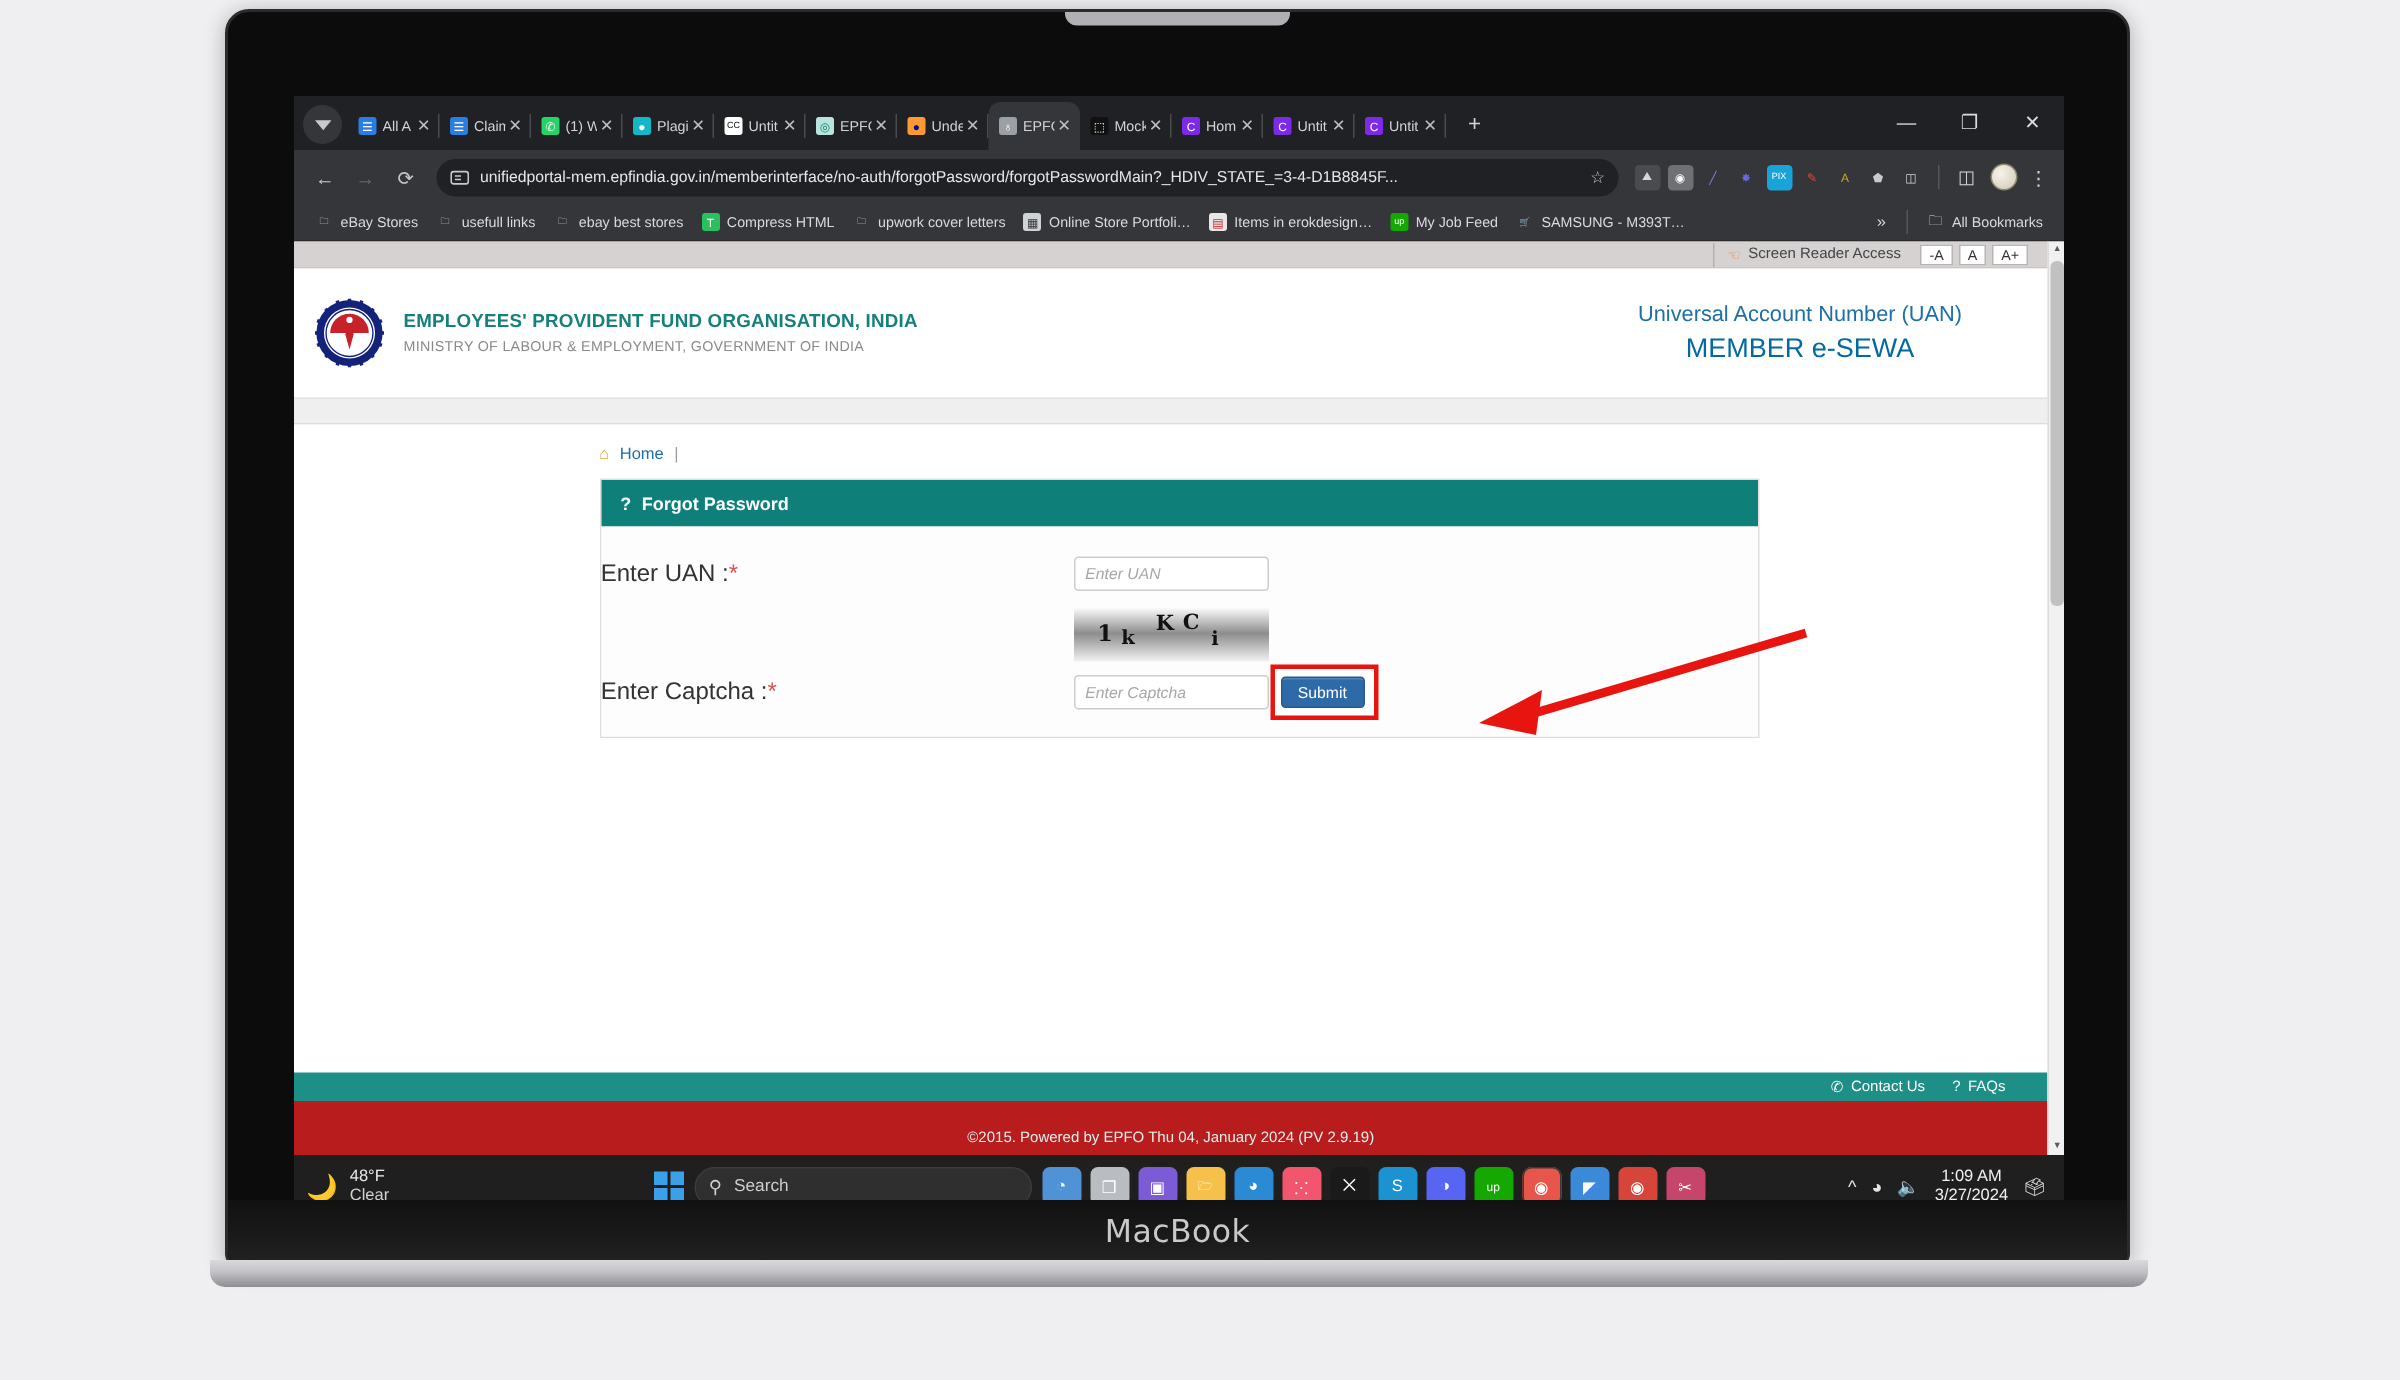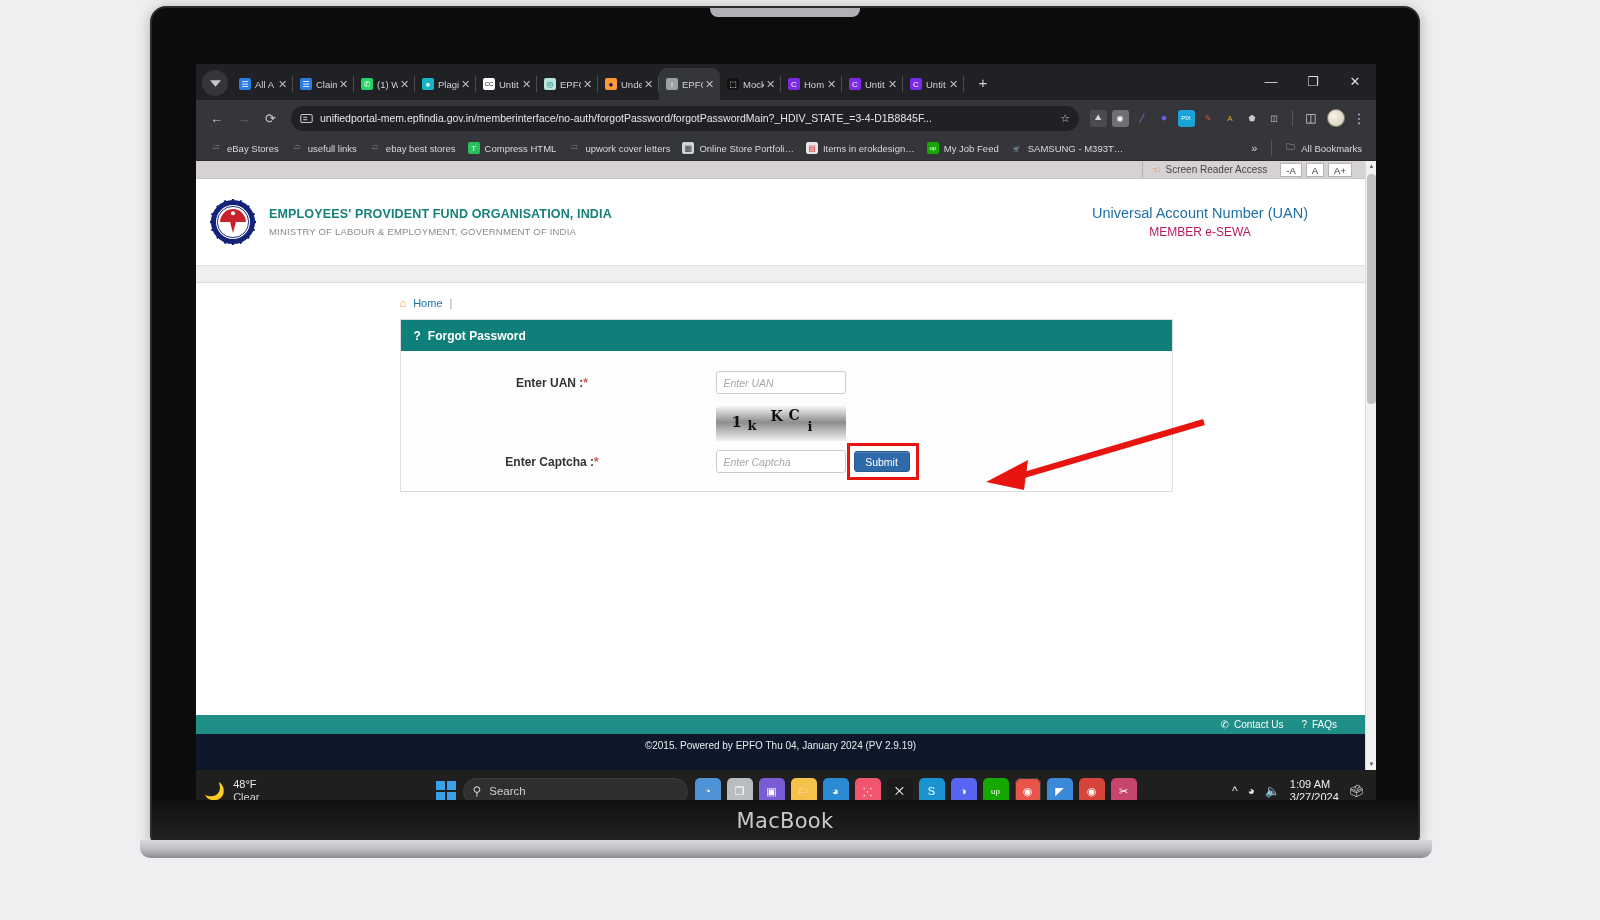--- a/index.html
+++ b/index.html
@@ -179,21 +179,21 @@
     padding:0 26px 0 14px;
   }
   #emblem {
     width:46px; height:46px; flex:0 0 auto; margin-right:13px; position:relative;
   }
   #head-texts { display:flex; flex-direction:column; gap:5px; }
   #org-name { font-size:12.5px; font-weight:bold; color:#16807c; letter-spacing:.15px; }
   #ministry { font-size:9.5px; color:#8a8a8a; letter-spacing:.2px; }
   #head-right { margin-left:auto; text-align:center; padding-right:42px; }
   #uan-line { font-size:14.5px; color:#1d6fa5; margin-bottom:4px; }
-  #esewa-line { font-size:12px; color:#be185d; }
+  #esewa-line { font-size:18px; color:#0369a1; }
   #header-sep { height:18px; background:#efeff0; border-top:1px solid #e3e3e4; border-bottom:1px solid #dcdcdd; }
 
   
   #content { padding:14px 0 0 0; background:#fff; min-height:440px; }
   #crumbs {
     width:773px; margin:0 auto; display:flex; align-items:center; gap:7px;
     padding-bottom:10px; font-size:11px;
   }
   #crumb-ico { color:#e6a23c; font-size:11px; }
   #crumb-home { color:#1d6fa5; cursor:pointer; }
@@ -203,22 +203,22 @@
   #panel-head {
     height:31px; background:#0e8079; display:flex; align-items:center;
     padding:0 13px; gap:7px;
   }
   #panel-q { color:#fff; font-size:12px; font-weight:bold; }
   #panel-title { color:#fff; font-size:12px; font-weight:bold; }
   #panel-body { background:#fdfdfd; padding:20px 0 18px 0; }
 
   .frow { display:flex; align-items:center; margin-bottom:11px; }
   .flabel {
-    width:315px; text-align:center; padding-right:12px;
-    font-size:12px; color:#333; font-weight:bold;
+    width:315px; text-align:left; padding-right:12px;
+    font-size:16px; color:#333; font-weight:normal;
   }
   .req { color:#d9534f; }
   .finput {
     width:130px; height:23px; border:1px solid #ccc; border-radius:3px;
     background:#fff; display:flex; align-items:center; padding:0 7px;
   }
   .finput span { font-size:10.5px; color:#a7a7a7; font-style:italic; }
 
   #captcha-row { display:flex; margin-bottom:9px; }
   #captcha-pad { width:315px; }
@@ -244,22 +244,22 @@
   #arrow { position:absolute; left:760px; top:255px; width:250px; height:80px; pointer-events:none; z-index:20; }
 
   
   #footer-wrap { position:absolute; left:0; right:11px; bottom:0; }
   #footer-links {
     height:19px; background:#1d8f87; display:flex; align-items:center;
     justify-content:flex-end; padding-right:28px; gap:18px;
   }
   .flink { font-size:10px; color:#fff; display:flex; align-items:center; gap:5px; cursor:pointer; }
   #footer-copy {
-    background:#0f172a; color:#dff1ef; text-align:center; font-size:10px;
-    padding:6px 0 0 0; height:36px; overflow:hidden;
+    background:#b91c1c; color:#dff1ef; text-align:center; font-size:10px;
+    padding:19px 0 0 0; height:36px; overflow:hidden;
   }
   #footer-line2 { font-size:10px; color:#bfe3df; padding-top:4px; }
 
   
   #taskbar {
     position:absolute; left:0; right:0; bottom:0; height:42px;
     background:#1f1f1f; display:flex; align-items:center; padding:0 8px;
   }
   #weather { display:flex; align-items:center; gap:8px; width:200px; }
   #moon { font-size:17px; color:#f0b323; }
@@ -277,21 +277,21 @@
   }
   #searchbox .q { color:#cfcfcf; font-size:12px; }
   #search-ph { font-size:11.5px; color:#cfcfcf; flex:1 1 auto; }
   .tbicon {
     width:26px; height:26px; border-radius:5px; display:flex; align-items:center;
     justify-content:center; cursor:pointer; flex:0 0 auto; position:relative;
     font-size:11px; color:#fff;
   }
   #tb-right { display:flex; align-items:center; gap:10px; width:200px; justify-content:flex-end; padding-right:4px; }
   .sysicon { color:#e4e4e4; font-size:12px; cursor:pointer; }
-  #clock { text-align:left; line-height:13px; cursor:pointer; }
+  #clock { text-align:center; line-height:13px; cursor:pointer; }
   #clk-time { font-size:11px; color:#f0f0f0; }
   #clk-date { font-size:11px; color:#f0f0f0; }
   #notifbell { color:#e4e4e4; font-size:12px; cursor:pointer; }
 </style>
 </head>
 <body>
 
 <div id="laptop">
   <div id="laptop-notch"></div>
 

